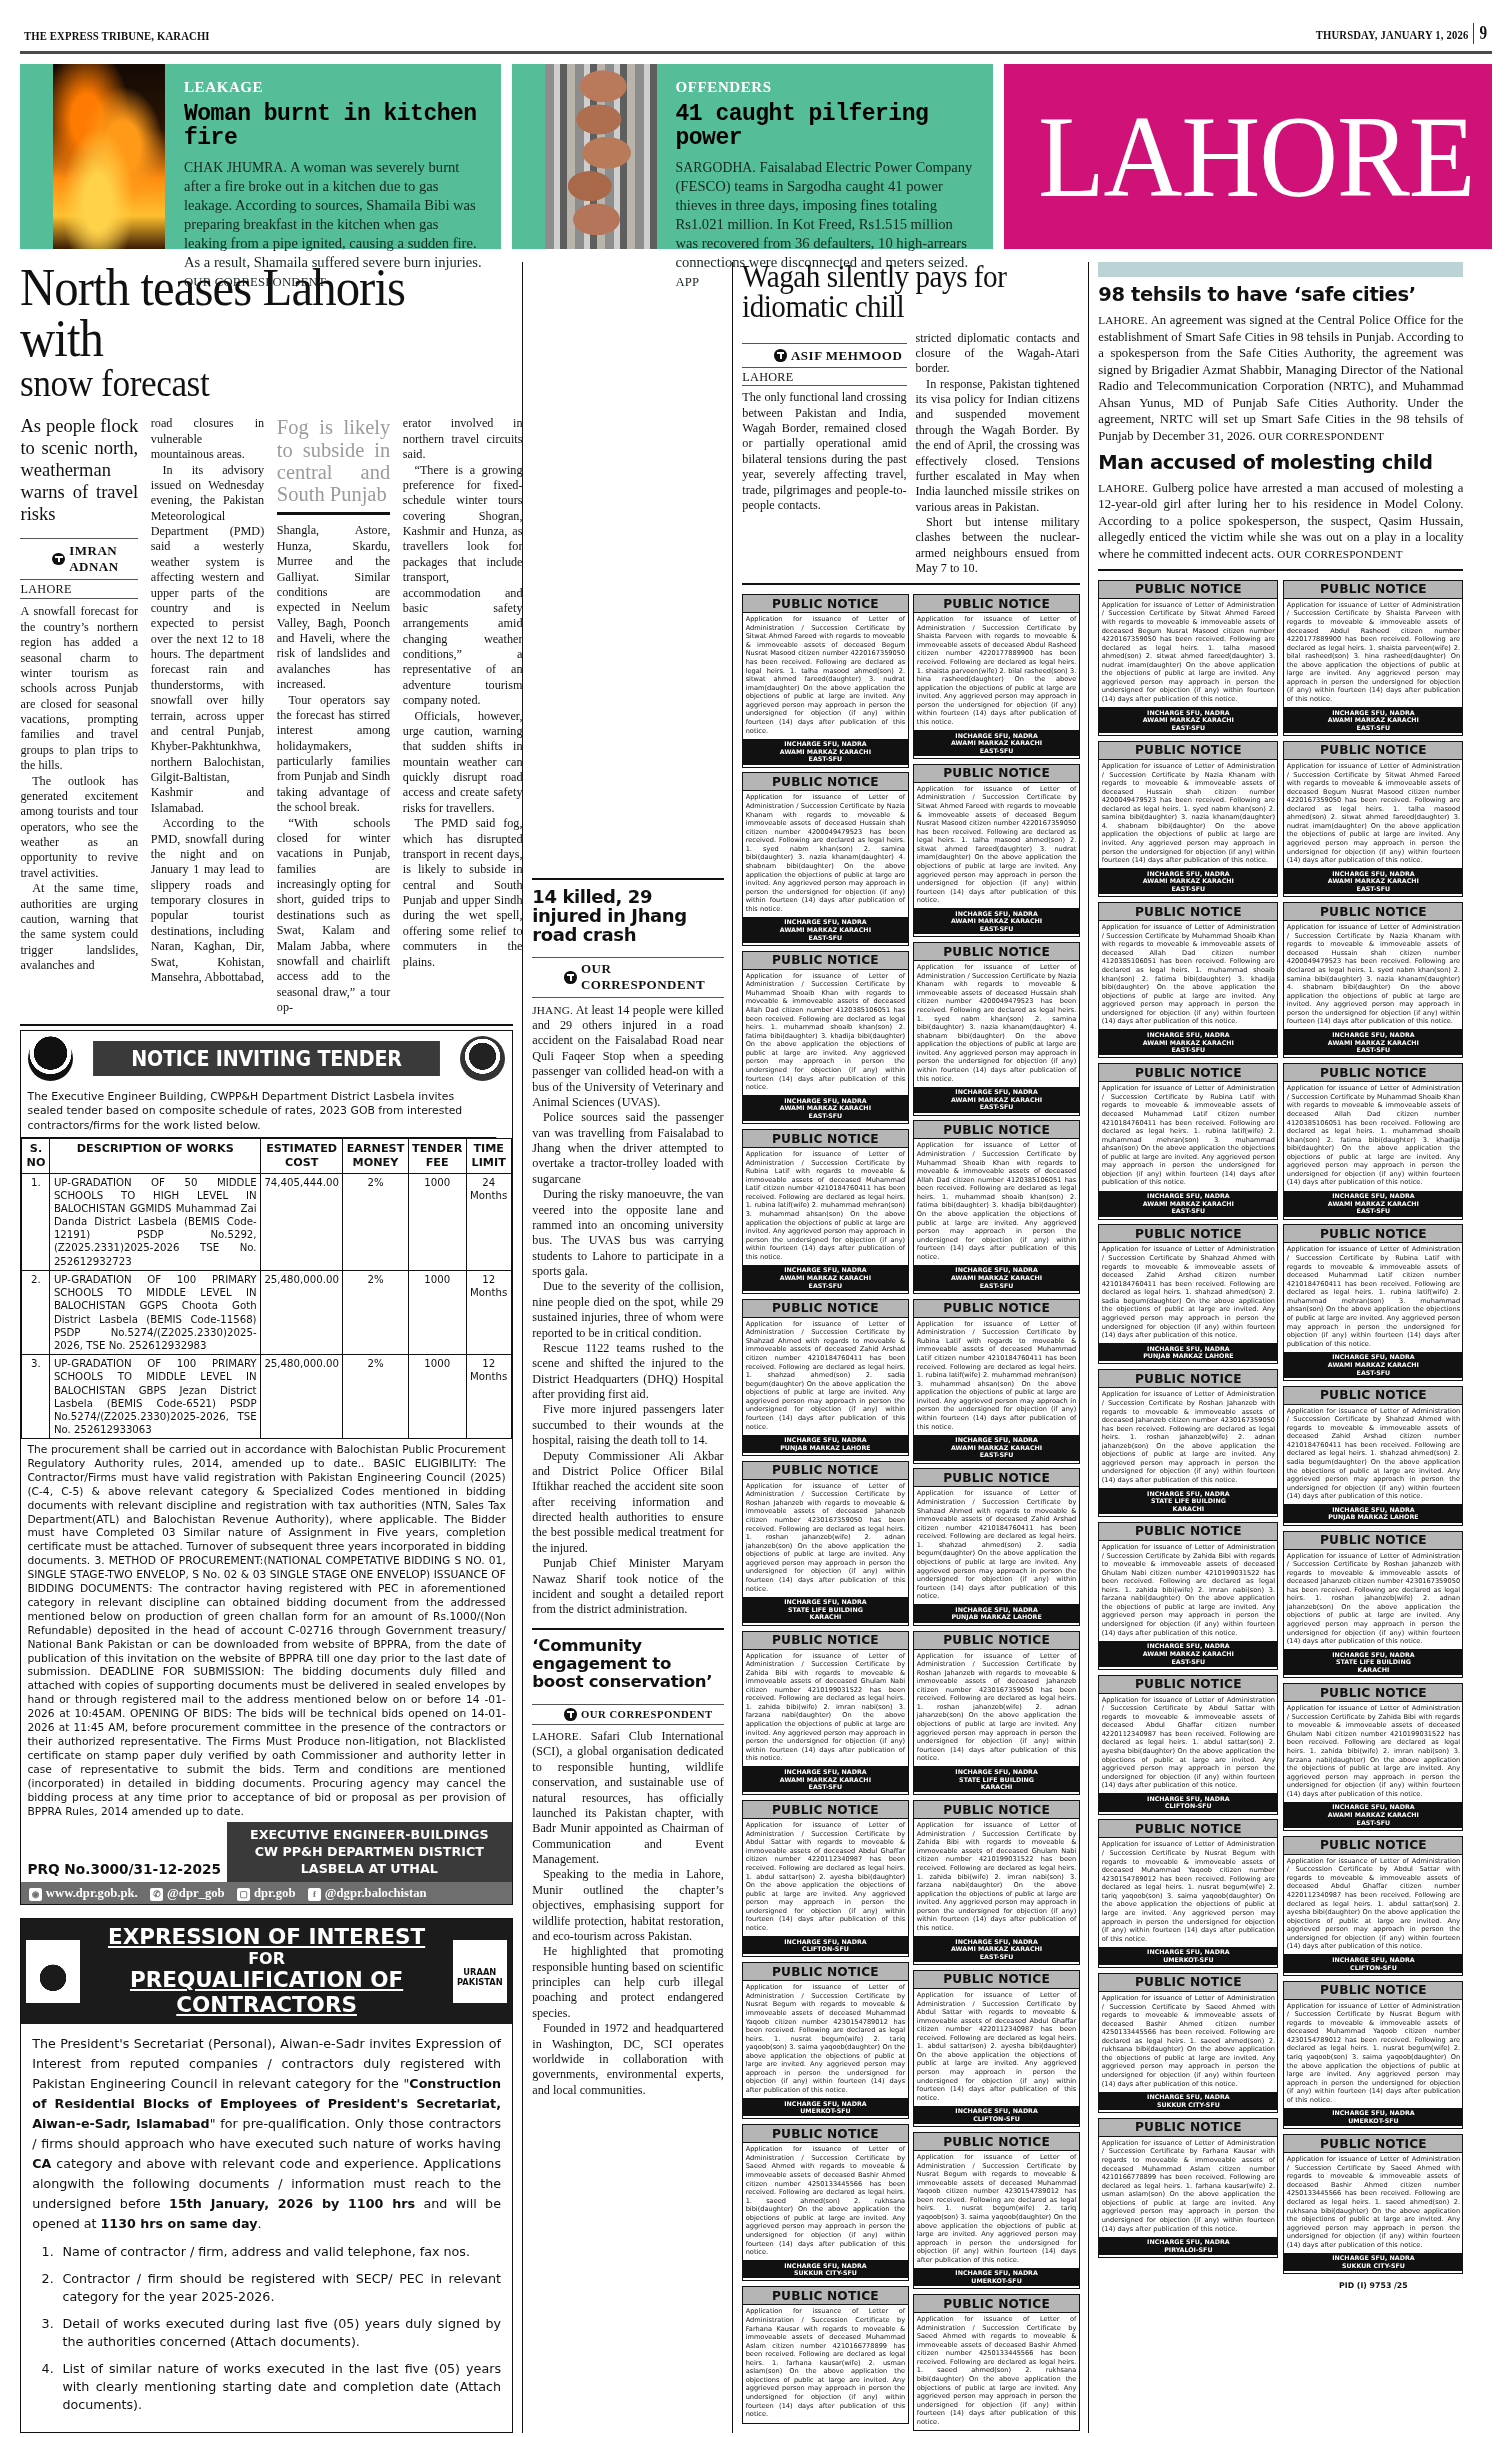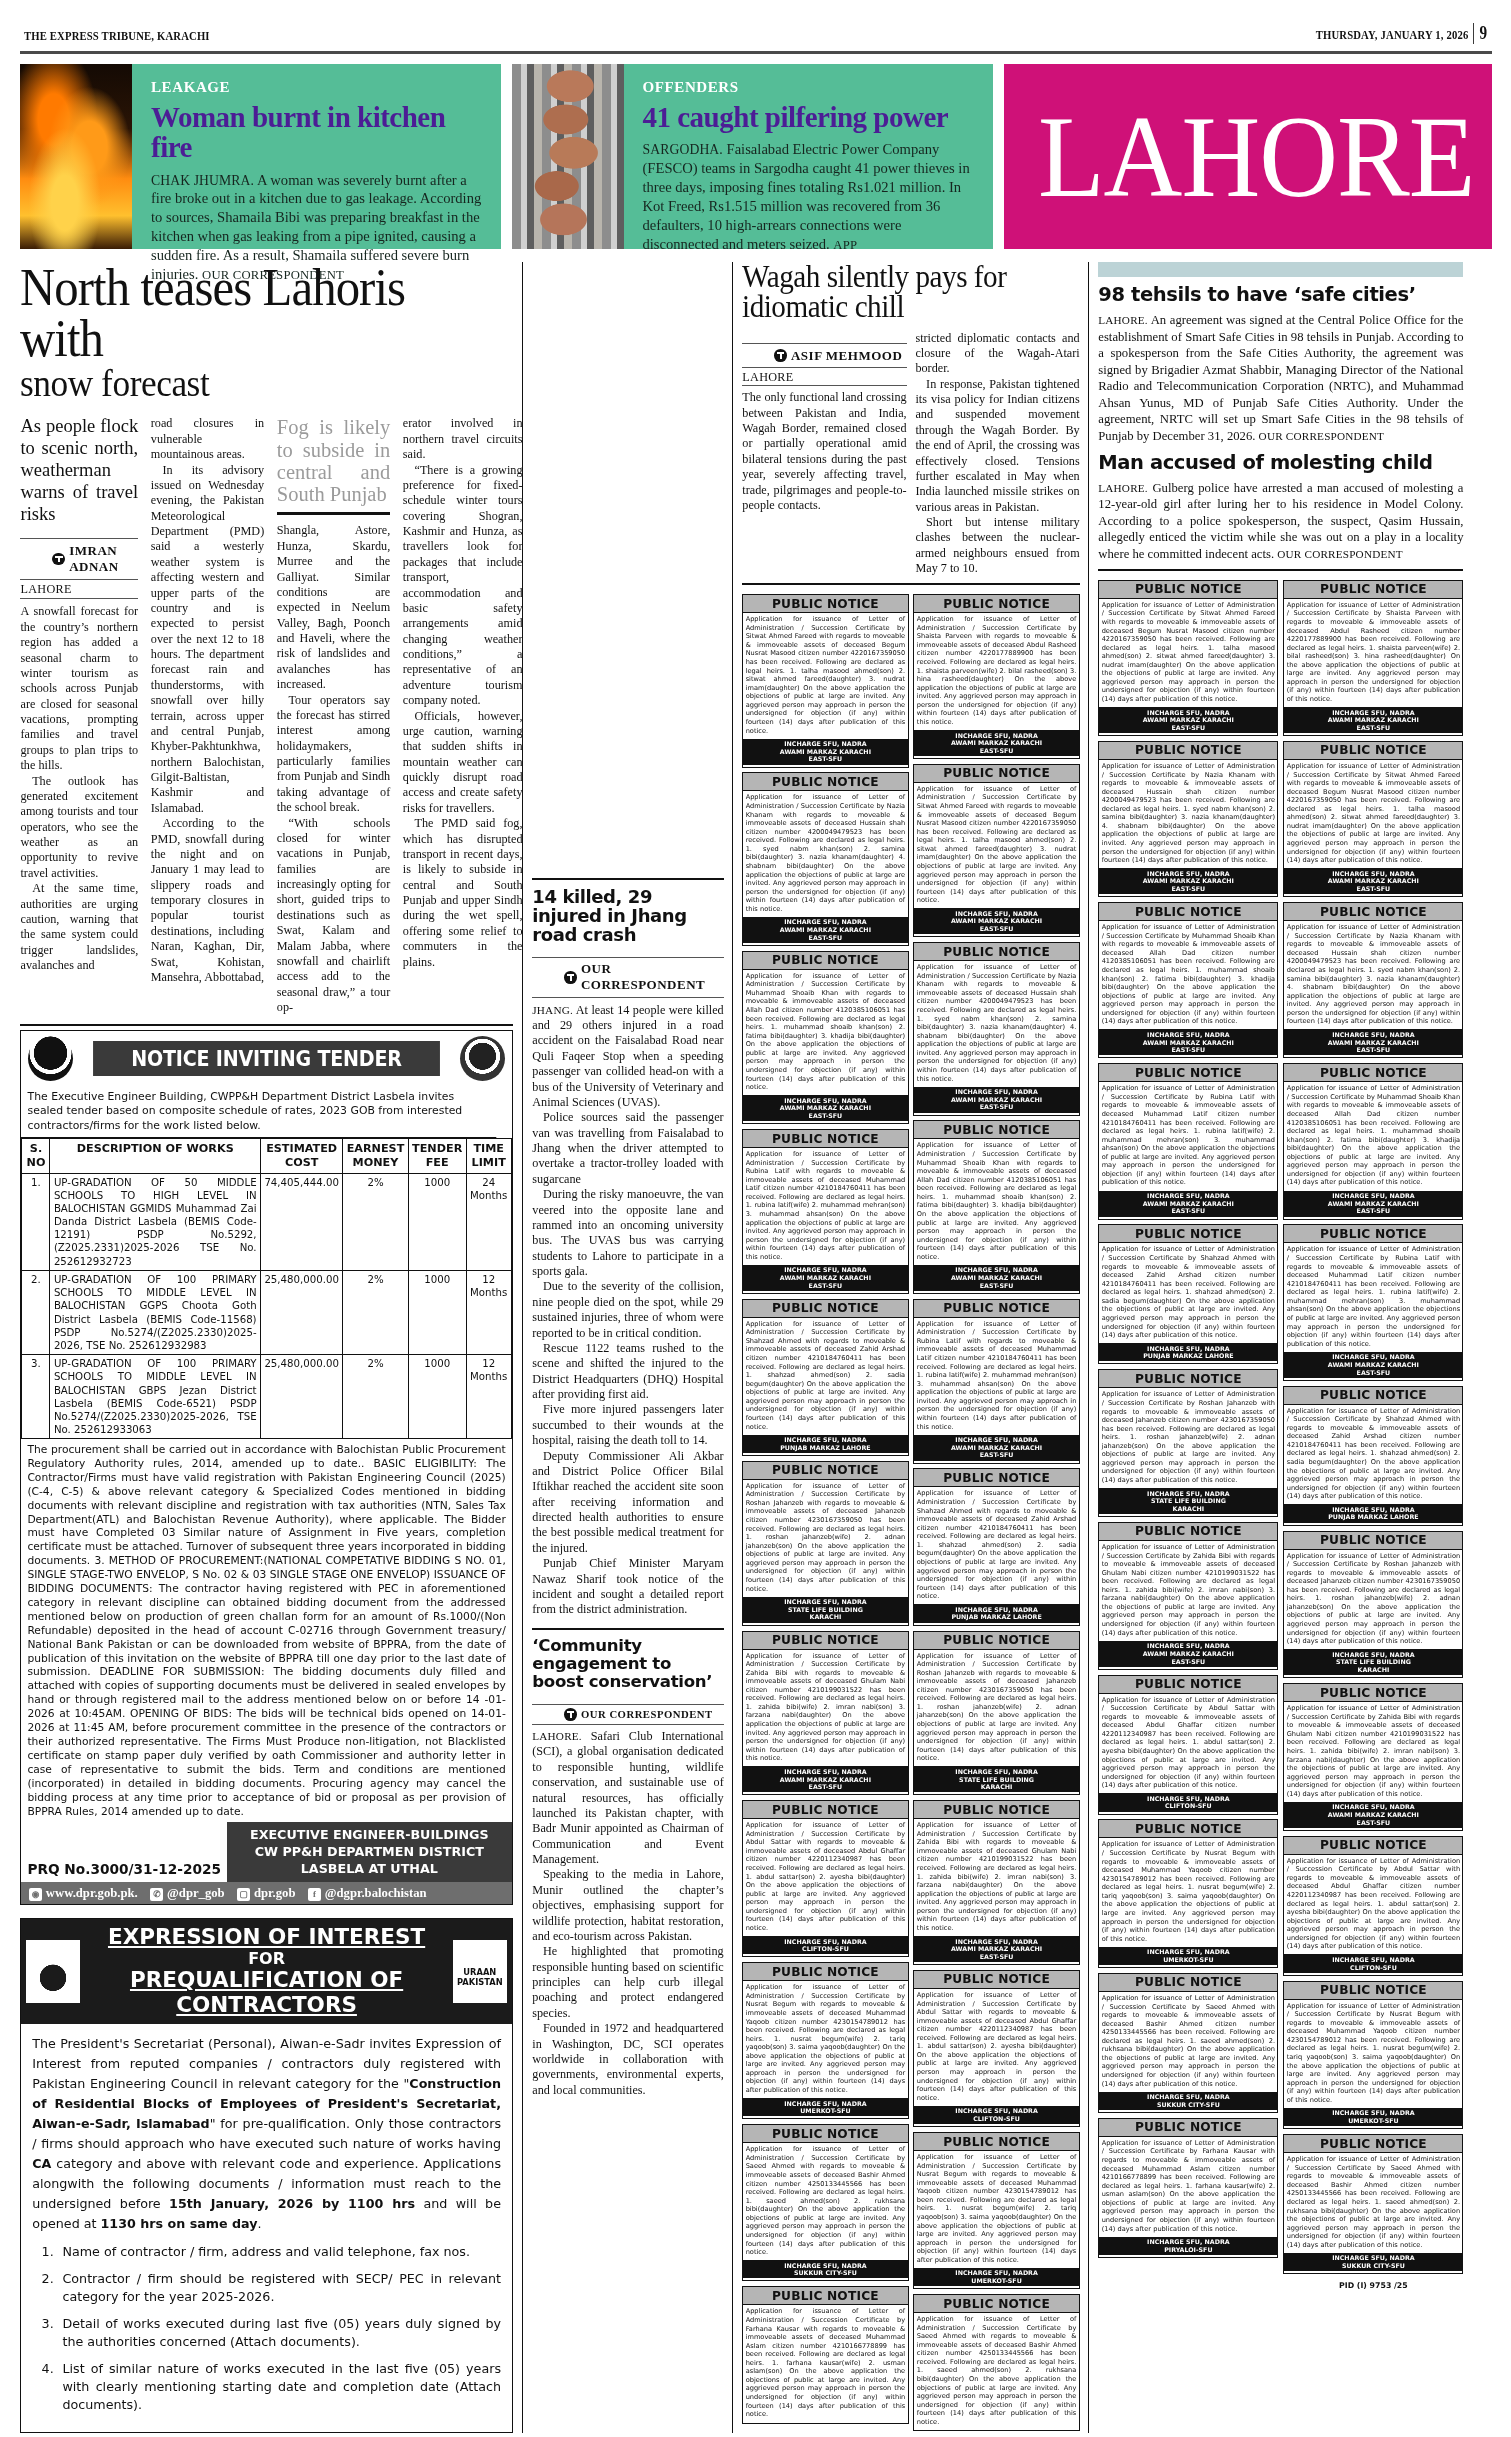--- a/index.html
+++ b/index.html
@@ -19,21 +19,21 @@
   .mh-left { font-family:"Liberation Serif",serif; font-weight:bold; font-size:13px;
     letter-spacing:0.2px; transform:scaleX(.82); transform-origin:left bottom; }
   .mh-right { font-family:"Liberation Serif",serif; font-weight:bold; font-size:13px;
     letter-spacing:0.2px; display:flex; align-items:baseline; gap:5.9px;
     transform:scaleX(.82); transform-origin:right bottom;}
   .mh-pageno { font-size:18.5px; font-weight:bold; border-left:1.5px solid #111; padding-left:6.8px; }
   .rule-thick { height:2.4px; background:#4a4a4a; margin:2px 3.9px 0 3.9px; }
 
   
   .banner { display:flex; gap:10.7px; margin:10.7px 3.9px 0 3.9px; height:185px; }
-  .ban-card { background:#55bd97; display:flex; flex:1; }
+  .ban-card { background:#55bd97; display:flex; flex:1;padding-left:33px; }
   .ban-img { width:112px; flex:none; }
   .ban-img.fire {
     background:
       radial-gradient(ellipse at 40% 75%, #ffd24a 0 14%, transparent 38%),
       radial-gradient(ellipse at 62% 45%, #ff9a18 0 18%, transparent 42%),
       radial-gradient(ellipse at 30% 30%, #ff7a00 0 14%, transparent 40%),
       linear-gradient(#140a04, #2a1405 35%, #ff8c10 62%, #ffc02e 82%, #3a1c05);
   }
   .ban-img.bars {
     background:
@@ -46,22 +46,22 @@
     background:
       radial-gradient(ellipse 26px 17.6px at 52% 12%, #b9795a 0 88%, transparent 92%),
       radial-gradient(ellipse 25px 16.6px at 48% 30%, #ae6e4f 0 88%, transparent 92%),
       radial-gradient(ellipse 27px 17.6px at 55% 48%, #b87a58 0 88%, transparent 92%),
       radial-gradient(ellipse 24.4px 16.6px at 40% 66%, #a9684a 0 88%, transparent 92%),
       radial-gradient(ellipse 26px 17.6px at 46% 84%, #b5755a 0 88%, transparent 92%);
   }
   .ban-txt { padding:14.6px 16.6px 0 18.5px; flex:1; }
   .ban-kicker { color:#ffffff; font-size:15px; font-weight:bold; letter-spacing:0.6px;
     font-family:"Liberation Serif",serif; }
-  .ban-head { font-family:Liberation Serif, serif; font-weight:bold; font-size:29px;
-    line-height:1.05; margin:5.9px 0 7.8px 0; color:#4c1d95; letter-spacing:-0.5px; }
+  .ban-head { font-family:Liberation Mono, monospace; font-weight:bold; font-size:23px;
+    line-height:1.05; margin:5.9px 0 7.8px 0; color:#000000; letter-spacing:-0.5px; }
   .ban-body { font-size:14.6px; line-height:1.30; color:#16261f; text-align:left; }
   .ban-body .place { font-variant:small-caps; font-size:13.7px; letter-spacing:0.1px; }
   .ban-body .credit { font-variant:small-caps; font-size:12.7px; letter-spacing:0.2px; }
 
   .ban-lahore { width:488px; flex:none; background:#cf1178; position:relative; }
   .ban-lahore span {
     position:absolute; left:20.5px; top:50%; transform:translateY(-50%) scaleX(.94);
     color:#fff; font-family:"Liberation Serif",serif; font-size:116px; line-height:.78;
     font-variant:small-caps; letter-spacing:-1px;
   }

